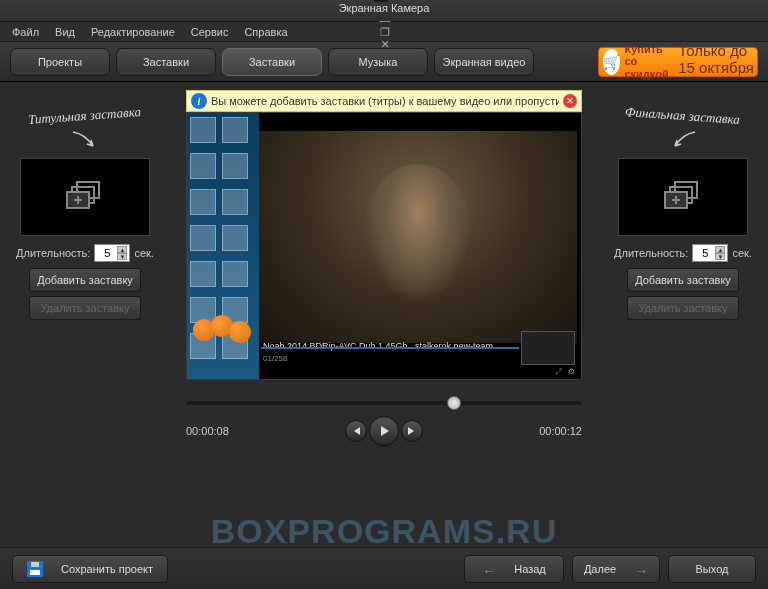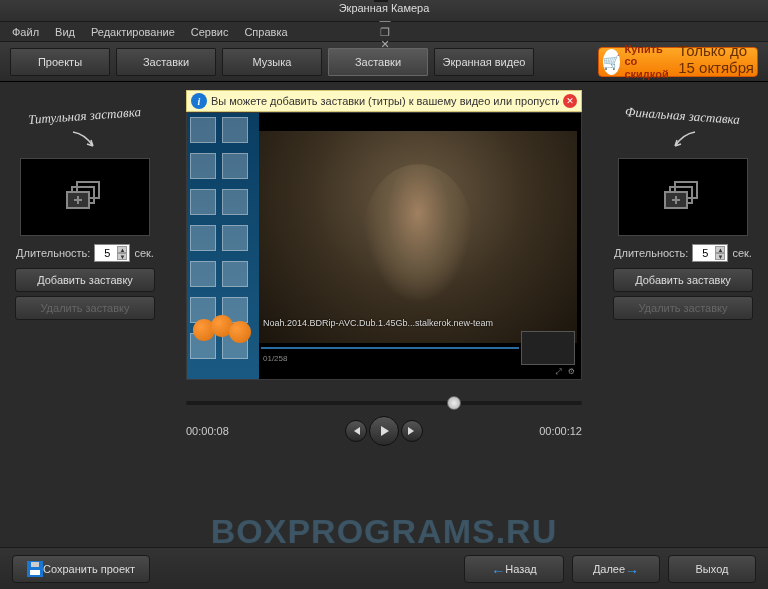--- a/index.html
+++ b/index.html
@@ -7,78 +7,78 @@
 
 .titlebar { height: 22px; background: linear-gradient(#3a3a3a,#2e2e2e); display: flex; align-items: center; padding: 0 6px; border-bottom: 1px solid #1a1a1a; flex-direction: column; }
 .titlebar .ticon { width: 14px; height: 10px; background: linear-gradient(#5a9fd4,#2c6ba0); margin-right: 6px; border: 1px solid #1a1a1a; }
 .titlebar .ttext { font-size: 11px; color: #ddd; flex: 1; }
 .titlebar .win-btn { width: 18px; height: 14px; margin-left: 2px; color: #aaa; text-align: center; line-height: 12px; font-size: 11px; cursor: pointer; }
 
 .menubar { height: 20px; background: #2e2e2e; display: flex; align-items: center; padding: 0 4px; border-bottom: 1px solid #1a1a1a; }
 .menubar .mitem { padding: 2px 8px; font-size: 11px; color: #ccc; cursor: pointer; }
 
 .tabrow { height: 40px; background: linear-gradient(#3a3a3a,#2a2a2a); display: flex; align-items: center; padding: 0 10px; gap: 6px; border-bottom: 1px solid #000; }
-.tab { width: 100px; height: 28px; background: linear-gradient(#4a4a4a,#333); border: 1px solid #1a1a1a; border-radius: 1px; display: flex; align-items: center; justify-content: center; font-size: 11px; color: #ddd; cursor: pointer; }
+.tab { width: 100px; height: 28px; background: linear-gradient(#4a4a4a,#333); border: 1px solid #1a1a1a; border-radius: 7px; display: flex; align-items: center; justify-content: center; font-size: 11px; color: #ddd; cursor: pointer; }
 .tab.active { background: linear-gradient(#5a5a5a,#404040); border-color: #666; }
 .tabrow .spacer { flex: 1; }
 .promo { width: 160px; height: 30px; background: linear-gradient(#ffa726,#f57c00); border-radius: 4px; display: flex; align-items: center; cursor: pointer; border: 1px solid #d35400; }
 .promo .cart { width: 26px; height: 26px; background: #fff; border-radius: 50%; margin: 0 4px; display: flex; align-items: center; justify-content: center; color: #f57c00; font-size: 14px; }
 .promo .ptxt { display: flex; flex-direction: row; line-height: 1.1; }
 .promo .ptxt .l1 { color: #a02800; font-weight: bold; font-size: 11px; }
 .promo .ptxt .l2 { color: #6b2e00; font-size: 15px; }
 
 .workspace { height: 465px; background: #2b2b2b; display: flex; padding: 8px 10px; gap: 8px; }
 .side { width: 150px; display: flex; flex-direction: column; align-items: center; }
 .side-label { font-family: 'Comic Sans MS', cursive; font-style: italic; color: #ddd; font-size: 13px; transform: rotate(-4deg); margin: 18px 0 4px; position: relative; }
 .side.right .side-label { transform: rotate(4deg); }
 .arrow-svg { width: 40px; height: 30px; }
 .thumb { width: 130px; height: 78px; background: #000; border: 1px solid #444; display: flex; align-items: center; justify-content: center; margin-bottom: 8px; cursor: pointer; }
 .thumb svg { fill: #888; }
 .durrow { display: flex; align-items: center; gap: 4px; margin-bottom: 6px; font-size: 11px; }
 .spin { width: 36px; height: 18px; background: #fff; color: #000; display: flex; align-items: center; padding: 0 2px; border: 1px solid #888; position: relative; }
 .spin .sv { flex: 1; text-align: center; }
 .spin .sbtns { width: 10px; display: flex; flex-direction: column; }
 .spin .sbtns div { height: 7px; background: #ccc; font-size: 6px; line-height: 6px; text-align: center; color: #333; border: 1px solid #999; cursor: pointer; }
-.sbtn { width: 140px; height: 24px; background: linear-gradient(#4a4a4a,#333); border: 1px solid #1a1a1a; border-radius: 3px; color: #ddd; font-size: 11px; margin-bottom: 4px; display: flex; align-items: center; justify-content: center; cursor: pointer; }
+.sbtn { width: 112px; height: 24px; background: linear-gradient(#4a4a4a,#333); border: 1px solid #1a1a1a; border-radius: 3px; color: #ddd; font-size: 11px; margin-bottom: 4px; display: flex; align-items: center; justify-content: center; cursor: pointer; }
 .sbtn.disabled { color: #666; }
 
 .center { flex: 1; display: flex; flex-direction: column; align-items: center; }
 .infobar { width: 396px; height: 22px; background: #fff9c4; border: 1px solid #d4c672; display: flex; align-items: center; padding: 0 4px; font-size: 11px; color: #333; gap: 4px; }
 .infobar .iicon { width: 16px; height: 16px; border-radius: 50%; background: #1976d2; color: #fff; display: flex; align-items: center; justify-content: center; font-weight: bold; font-size: 10px; font-family: Georgia, serif; font-style: italic; }
 .infobar .itxt { flex: 1; white-space: nowrap; overflow: hidden; }
 .infobar .iclose { width: 14px; height: 14px; border-radius: 50%; background: #e53935; color: #fff; display: flex; align-items: center; justify-content: center; font-size: 9px; cursor: pointer; }
 
 .preview { width: 396px; height: 268px; background: #000; border: 1px solid #3a3a3a; margin-top: 0; position: relative; overflow: hidden; }
 .desktop { position: absolute; left: 0; top: 0; width: 72px; height: 100%; background: linear-gradient(#0a3d62,#1a5a82); }
 .dicon { width: 26px; height: 26px; margin: 4px 3px; background: rgba(255,255,255,0.25); border: 1px solid rgba(255,255,255,0.35); display: inline-block; }
 .vidframe { position: absolute; left: 72px; top: 18px; right: 4px; bottom: 36px; background: radial-gradient(ellipse at 50% 30%, #6b5a42 0%, #3a2f20 50%, #1a140c 100%); }
 .face { position: absolute; left: 50%; top: 50%; transform: translate(-50%,-52%); width: 110px; height: 140px; background: radial-gradient(ellipse at 50% 35%, #a08060 0%, #6b5a42 40%, transparent 70%); border-radius: 50% 50% 45% 45%; }
 .oranges { position: absolute; bottom: 36px; left: 4px; width: 64px; height: 40px; }
 .orange { position: absolute; width: 22px; height: 22px; border-radius: 50%; background: radial-gradient(circle at 35% 35%, #ff9a3a, #d96f0a); }
-.vtitle { position: absolute; left: 76px; bottom: 51px; color: #ddd; font-size: 9px; text-shadow: 0 0 2px #000; }
+.vtitle { position: absolute; left: 76px; bottom: 28px; color: #ddd; font-size: 9px; text-shadow: 0 0 2px #000; }
 .mini { position: absolute; right: 6px; bottom: 14px; width: 54px; height: 34px; background: #222; border: 1px solid #555; }
 .pbar { position: absolute; left: 74px; right: 62px; bottom: 30px; height: 2px; background: #2b6ca3; }
 .ptime { position: absolute; left: 76px; bottom: 16px; font-size: 8px; color: #888; }
 .pctrls { position: absolute; right: 6px; bottom: 2px; font-size: 8px; color: #888; display: flex; gap: 6px; }
 
 .slider { width: 396px; height: 18px; margin-top: 14px; position: relative; }
 .slider .track { position: absolute; left: 0; right: 0; top: 7px; height: 4px; background: #1a1a1a; border-radius: 2px; }
 .slider .handle { position: absolute; top: 2px; width: 14px; height: 14px; border-radius: 50%; background: radial-gradient(#eee,#aaa); border: 1px solid #666; left: 66%; cursor: pointer; }
 
 .timerow { width: 396px; display: flex; align-items: center; justify-content: space-between; margin-top: 4px; gap: 48px; }
 .timerow .t { font-size: 11px; color: #ccc; }
 .pbtns { display: flex; align-items: center; gap: 2px; }
 .pb { width: 22px; height: 22px; border-radius: 50%; background: linear-gradient(#555,#2a2a2a); border: 1px solid #111; display: flex; align-items: center; justify-content: center; color: #ddd; cursor: pointer; }
 .pb.big { width: 30px; height: 30px; }
 .pb svg { fill: #ddd; }
 
 .watermark { position: absolute; left: 50%; top: 512px; transform: translateX(-50%); font-size: 34px; font-weight: bold; color: rgba(80,130,160,0.28); letter-spacing: 1px; font-family: Arial Black, Arial; pointer-events: none; text-shadow: 0 0 1px rgba(80,130,160,0.3); }
 
 .footer { height: 42px; background: linear-gradient(#333,#282828); display: flex; align-items: center; padding: 0 12px; gap: 8px; border-top: 1px solid #1a1a1a; }
-.fbtn { height: 28px; background: linear-gradient(#4a4a4a,#333); border: 1px solid #1a1a1a; border-radius: 4px; display: flex; align-items: center; justify-content: center; color: #ddd; font-size: 11px; padding: 0 14px; gap: 0; cursor: pointer; }
+.fbtn { height: 28px; background: linear-gradient(#4a4a4a,#333); border: 1px solid #1a1a1a; border-radius: 4px; display: flex; align-items: center; justify-content: center; color: #ddd; font-size: 11px; padding: 0 14px; gap: 18px; cursor: pointer; }
 .fbtn .disk { width: 16px; height: 16px; background: #1976d2; position: relative; }
 .fbtn .disk::after { content:''; position:absolute; left:3px; top:9px; width:10px; height:5px; background:#fff; }
 .fbtn .disk::before { content:''; position:absolute; left:4px; top:1px; width:8px; height:5px; background:#ccc; }
 .footer .fspace { flex: 1; }
 .arrL, .arrR { font-size: 14px; font-weight: bold; }
 .arrL { color: #3aa0ff; } .arrR { color: #3aa0ff; }
 </style>
 </head>
 <body>
 
@@ -94,22 +94,22 @@
   <div class="mitem">Файл</div>
   <div class="mitem">Вид</div>
   <div class="mitem">Редактирование</div>
   <div class="mitem">Сервис</div>
   <div class="mitem">Справка</div>
 </div>
 
 <div class="tabrow">
   <div class="tab">Проекты</div>
   <div class="tab">Заставки</div>
+  <div class="tab active">Заставки</div>
   <div class="tab">Музыка</div>
-  <div class="tab active">Заставки</div>
   <div class="tab">Экранная видео</div>
   <div class="spacer"></div>
   <div class="promo">
     <div class="cart">🛒</div>
     <div class="ptxt">
       <div class="l1">Купить со скидкой</div>
       <div class="l2">Только до 15 октября</div>
     </div>
   </div>
 </div>

